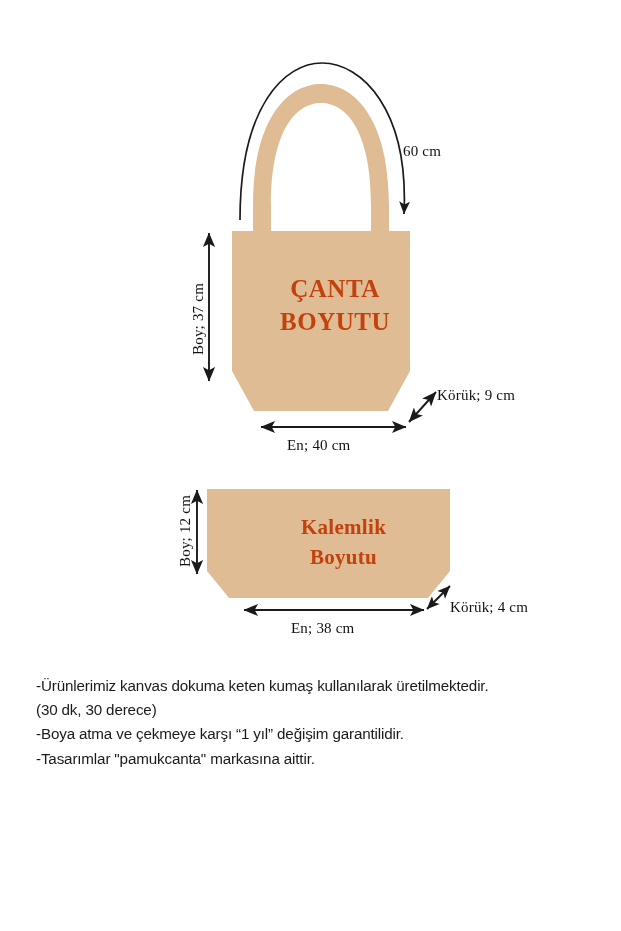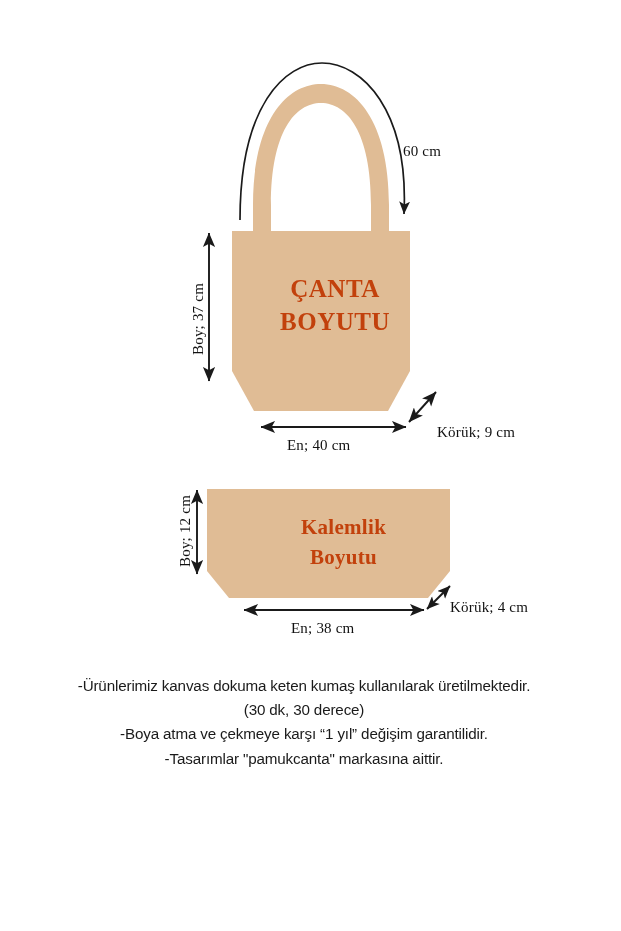--- a/index.html
+++ b/index.html
@@ -62,31 +62,30 @@
     color: #111111;
     letter-spacing: 0.2px;
   }
   .dim-label.vertical {
     transform-origin: left top;
     transform: rotate(-90deg);
   }
   #lbl-60cm   { left: 403px; top: 143px; }
   #lbl-boy37  { left: 190px; top: 355px; }
   #lbl-en40   { left: 287px; top: 437px; }
-  #lbl-koruk9 { left: 437px; top: 424px; }
+  #lbl-koruk9 { left: 437px; top: 387px; }
   #lbl-boy12  { left: 177px; top: 567px; }
   #lbl-en22   { left: 291px; top: 620px; }
   #lbl-koruk4 { left: 450px; top: 599px; }
 
   #notes {
     position: absolute;
-    left: 24px;
+    left: 36px;
     top: 674px;
     width: 560px;
-    text-align: center;
   }
   .note-line {
     position: static;
     display: block;
     font-family: "Liberation Sans", sans-serif;
     font-size: 15.2px;
     line-height: 24.2px;
     color: #1a1a1a;
     letter-spacing: -0.15px;
     white-space: pre;

